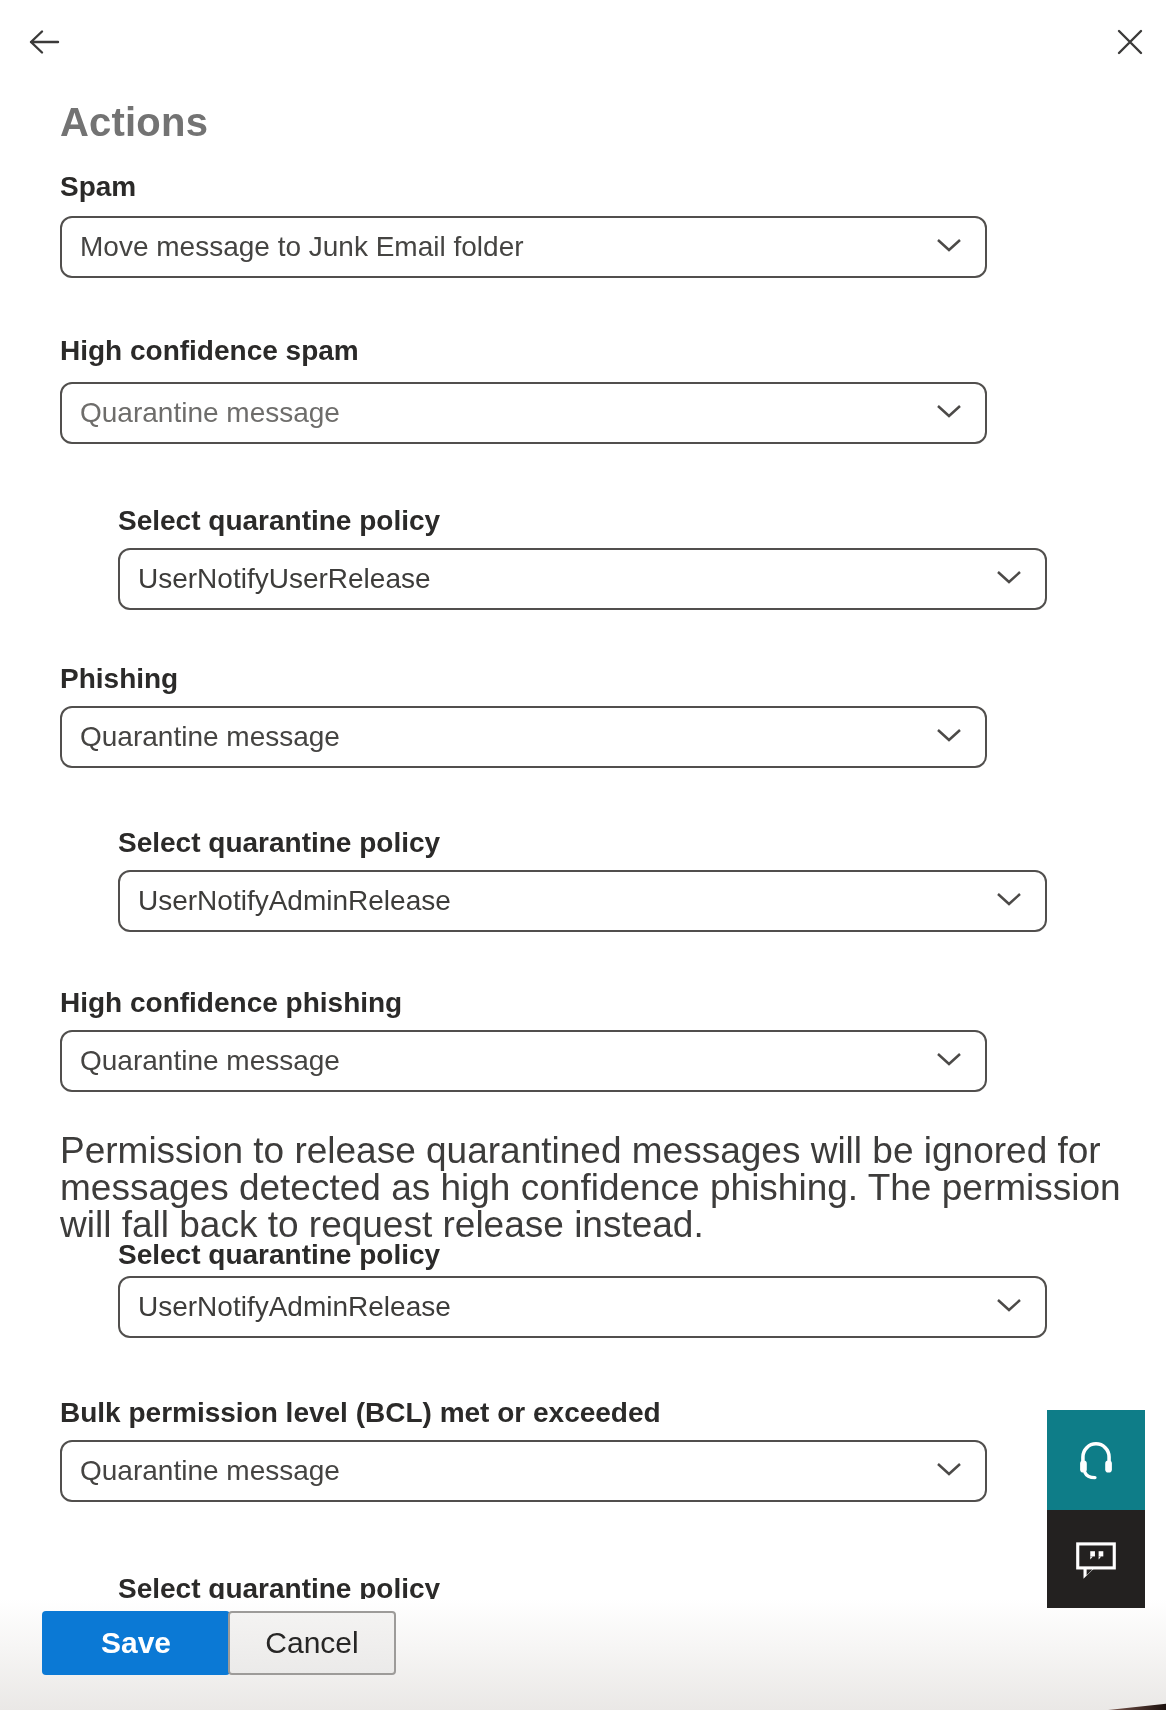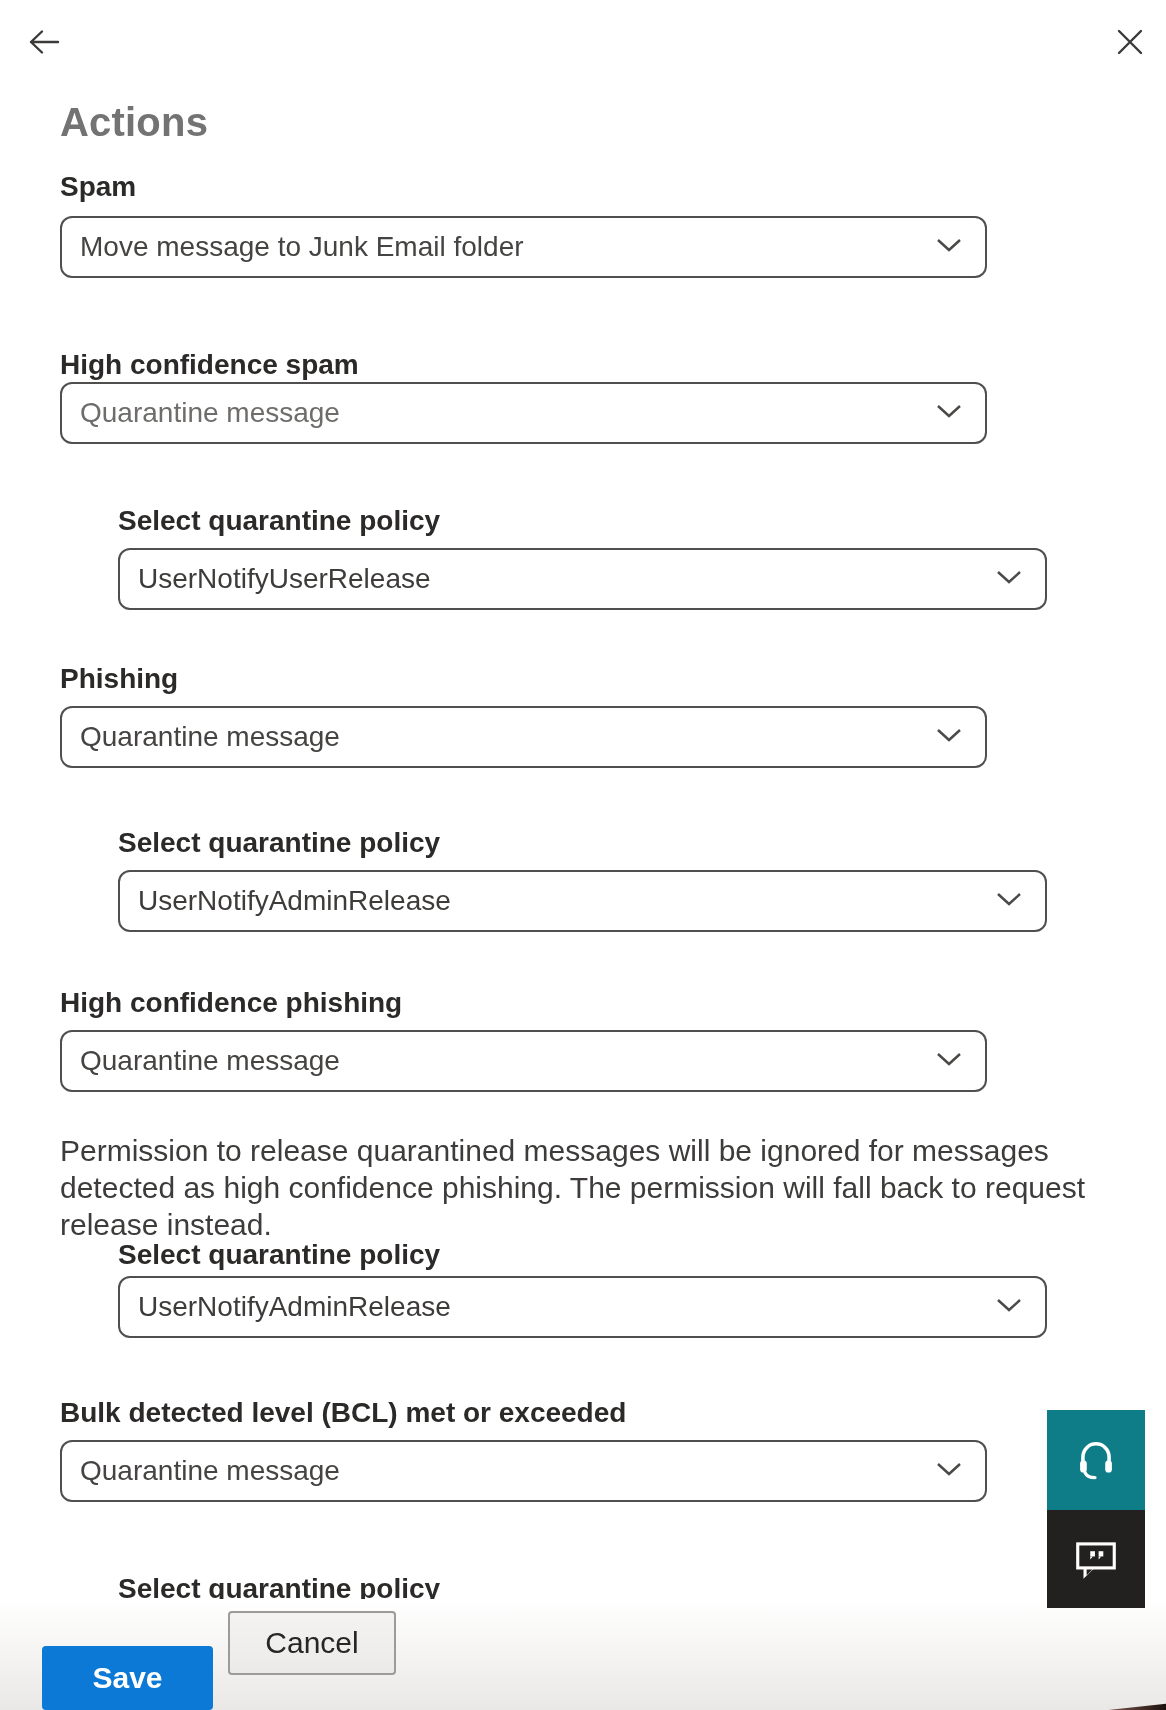--- a/index.html
+++ b/index.html
@@ -23,33 +23,33 @@
     padding:0 64px 0 18px;cursor:pointer;
   }
   .dropdown.indent{left:118px;width:929px;}
   .dd-text{
     font-size:28px;color:#454442;white-space:nowrap;overflow:hidden;text-overflow:ellipsis;
   }
   .dd-text.muted{color:#6e6d6b;}
   .dd-text.value{color:#3d3c3a;}
   .dd-chevron{position:absolute;right:22px;top:50%;transform:translateY(-50%);}
   .note{
-    left:60px;top:1132px;width:1068px;font-size:30px;line-height:37px;color:#3d3c3b;
+    left:60px;top:1132px;width:1068px;font-size:37px;line-height:37px;color:#3d3c3b;
   }
   .clipped-label{top:1572px;z-index:1;}
   .footer{
     left:0;top:1599px;width:1166px;height:111px;z-index:2;
     background:linear-gradient(180deg,#ffffff 0%,#f6f5f4 45%,#eae8e6 100%);
   }
   .btn{
     position:absolute;top:12px;height:64px;box-sizing:border-box;border-radius:4px;
     font-family:inherit;font-size:30px;cursor:pointer;
   }
   .btn-primary{
-    left:42px;width:171px;background:#0b79d5;border:none;color:#ffffff;font-weight:600;margin-top:35px;
+    left:42px;width:188px;background:#0b79d5;border:none;color:#ffffff;font-weight:600;
   }
   .btn-secondary{
     left:228px;width:168px;background:linear-gradient(180deg,#f4f3f2,#ebeae9);
     border:2px solid #9d9b99;color:#272625;font-weight:500;
   }
   .float-btn{
     width:98px;border:none;cursor:pointer;display:flex;align-items:center;justify-content:center;
     position:absolute;left:1047px;z-index:3;
   }
   .float-support{top:1410px;height:100px;background:#0e7d88;}
@@ -83,21 +83,21 @@
 <div class="abs field-label" style="top:170px;">Spam</div>
 <div class="abs dropdown" style="top:216px;">
   <span class="dd-text">Move message to Junk Email folder</span>
   <span class="dd-chevron">
     <svg width="28" height="16" viewBox="0 0 28 16">
         <path d="M3 3 L14 13 L25 3" stroke="#4c4a48" stroke-width="2.5" fill="none"></path>
       </svg>
   </span>
 </div>
 
-<div class="abs field-label" style="top:348px;">High confidence spam</div>
+<div class="abs field-label" style="top:334px;">High confidence spam</div>
 <div class="abs dropdown" style="top:382px;">
   <span class="dd-text muted">Quarantine message</span>
   <span class="dd-chevron">
     <svg width="28" height="16" viewBox="0 0 28 16">
         <path d="M3 3 L14 13 L25 3" stroke="#4c4a48" stroke-width="2.5" fill="none"></path>
       </svg>
   </span>
 </div>
 
 <div class="abs field-label indent" style="top:504px;">Select quarantine policy</div>
@@ -145,21 +145,21 @@
 <div class="abs field-label indent" style="top:1238px;">Select quarantine policy</div>
 <div class="abs dropdown indent" style="top:1276px;">
   <span class="dd-text value">UserNotifyAdminRelease</span>
   <span class="dd-chevron">
     <svg width="28" height="16" viewBox="0 0 28 16">
         <path d="M3 3 L14 13 L25 3" stroke="#4c4a48" stroke-width="2.5" fill="none"></path>
       </svg>
   </span>
 </div>
 
-<div class="abs field-label" style="top:1396px;">Bulk detected level (BCL) met or exceeded</div>
+<div class="abs field-label" style="top:1396px;">Bulk permission level (BCL) met or exceeded</div>
 <div class="abs dropdown" style="top:1440px;">
   <span class="dd-text">Quarantine message</span>
   <span class="dd-chevron">
     <svg width="28" height="16" viewBox="0 0 28 16">
         <path d="M3 3 L14 13 L25 3" stroke="#4c4a48" stroke-width="2.5" fill="none"></path>
       </svg>
   </span>
 </div>
 
 <div class="abs field-label indent clipped-label">Select quarantine policy</div>

